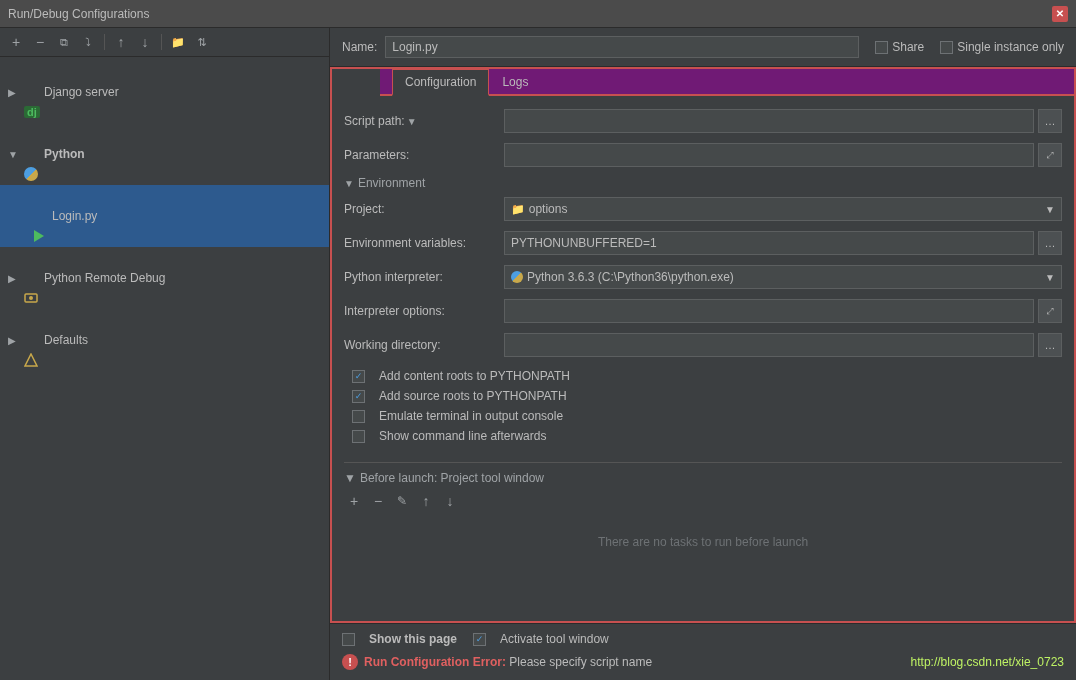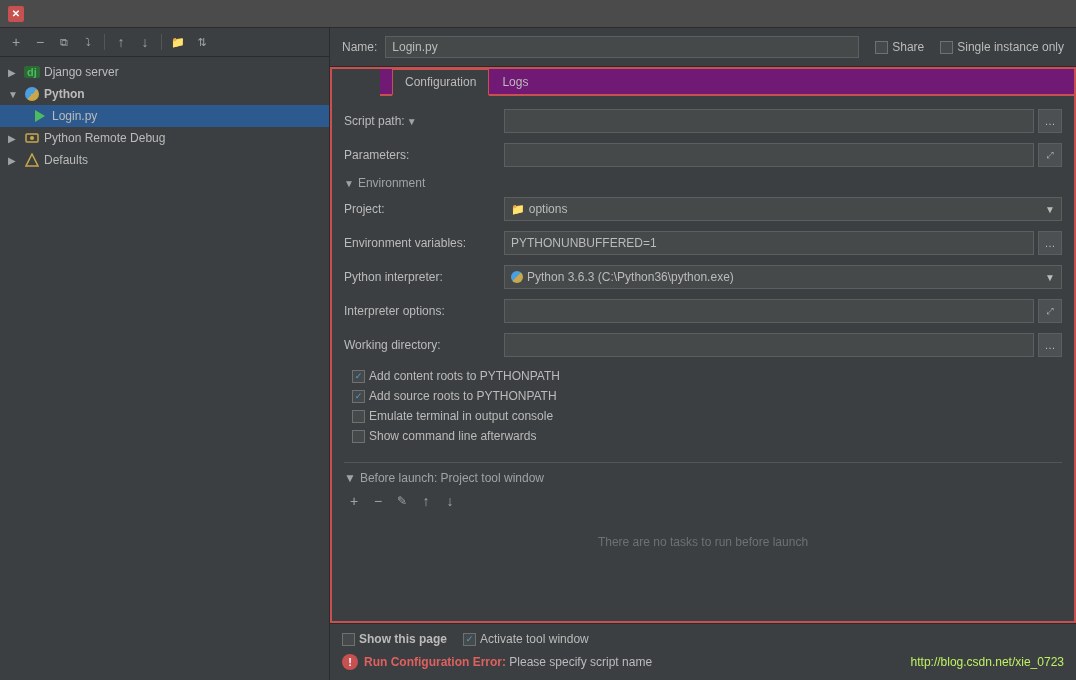--- a/index.html
+++ b/index.html
@@ -53,21 +53,21 @@
     
     .tree { padding: 4px 0; }
     .tree-item {
       display: flex; align-items: center;
       padding: 3px 8px;
       cursor: pointer;
       gap: 4px;
     }
     .tree-item.selected { background: #2d5a8e; }
     .tree-arrow { font-size: 10px; color: #9fa3a6; width: 12px; }
-    .tree-icon { width: 16px; height: 16px; display: flex; align-items: center; justify-content: center; flex-shrink: 0; }
+    .tree-icon { width: 16px; height: 16px; display: flex; align-items: center; flex-shrink: 0; margin-top: 40px; }
     .tree-label { color: #bbbbbb; }
     .tree-label.bold { font-weight: bold; }
 
     
     .right-panel {
       flex: 1;
       display: flex;
       flex-direction: column;
       background: #3c3f41;
     }
@@ -197,21 +197,21 @@
     .section-header {
       display: flex; align-items: center; gap: 4px;
       margin: 8px 0 6px 0;
       color: #9fa3a6;
       cursor: pointer;
     }
     .section-arrow { font-size: 10px; }
 
     
     .checkbox-row {
-      display: flex; align-items: center; gap: 4px;
+      display: flex; align-items: center; gap: 14px;
       padding: 3px 0 3px 8px;
       color: #bbbbbb;
     }
     .cb-check {
       width: 13px; height: 13px;
       border: 1px solid #6d7174;
       background: #45494a;
       flex-shrink: 0;
       display: flex; align-items: center; justify-content: center;
       font-size: 9px; color: #4d9ee0;
@@ -282,20 +282,21 @@
       width: 14px; height: 14px;
       background: linear-gradient(135deg, #4d9ee0 50%, #c8a84b 50%);
       border-radius: 50%;
       flex-shrink: 0;
     }
   </style>
 </head>
 <body>
 
 <div class="title-bar">
+  <span class="title-bar-text">Run/Debug Configurations</span>
   <div class="title-bar-close">✕</div>
 </div>
 
 <div class="main-container">
 
   <div class="sidebar">
 
     <div class="toolbar">
       <div class="toolbar-btn">+</div>
       <div class="toolbar-btn">−</div>

